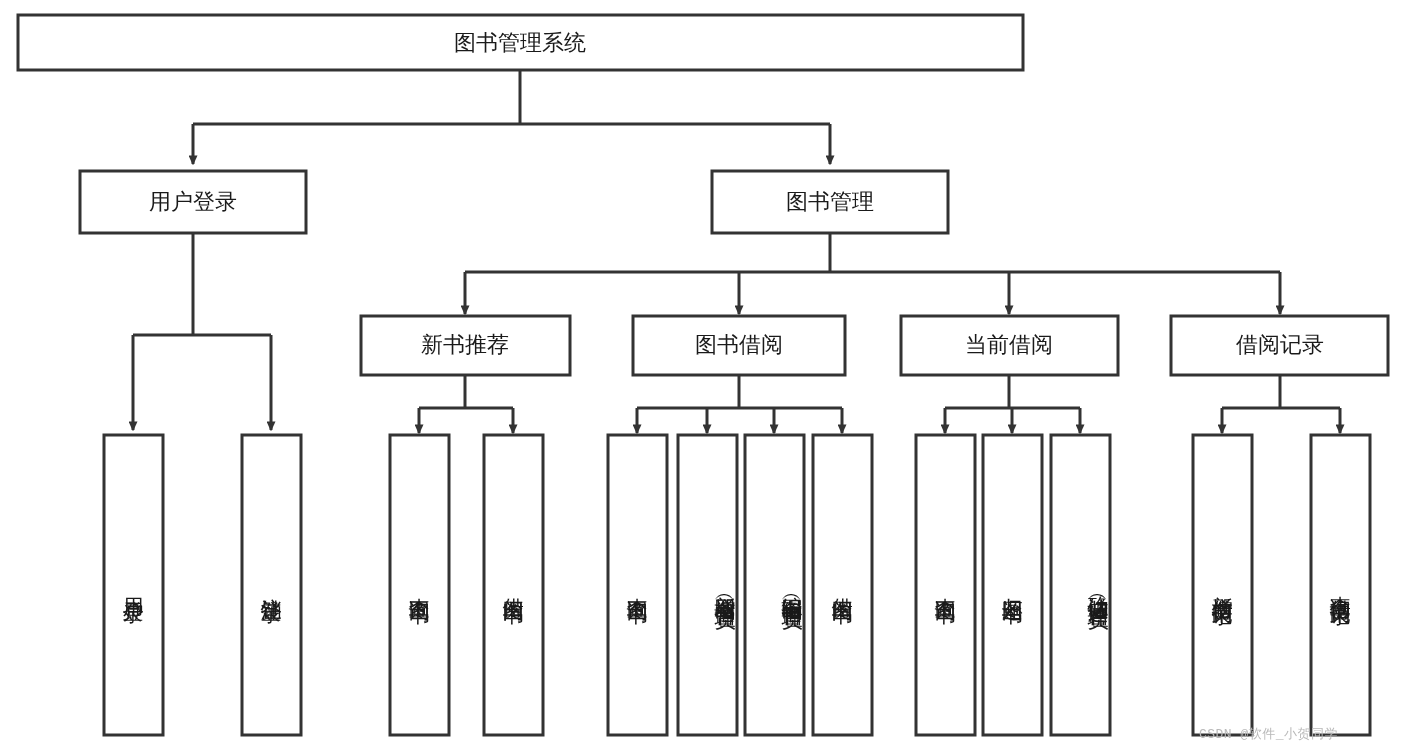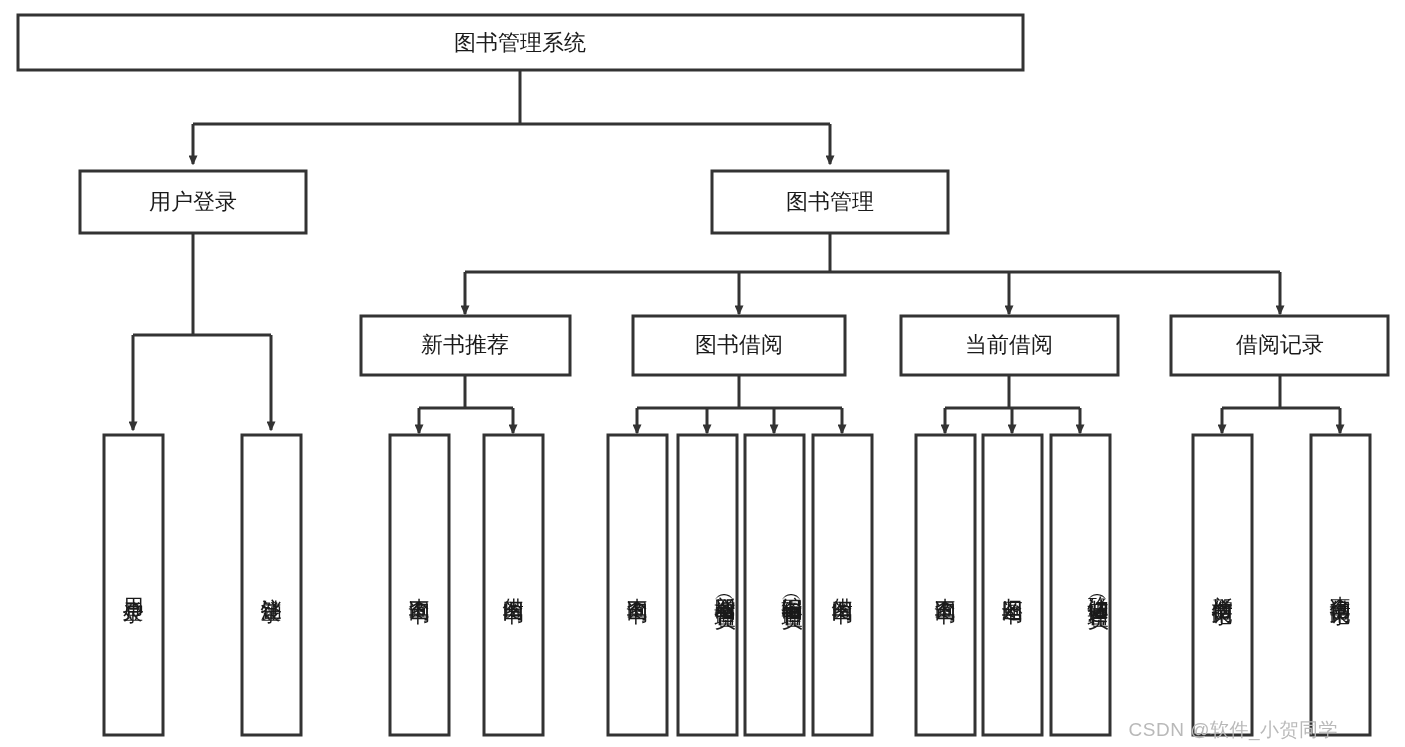--- a/index.html
+++ b/index.html
@@ -55,22 +55,22 @@
     display: flex;
     align-items: center;
     justify-content: center;
     white-space: nowrap;
     pointer-events: none;
   }
   .watermark {
     position: absolute;
     right: 8px;
     bottom: 4px;
-    font-family: Liberation Sans, sans-serif;
-    font-size: 19px;
+    font-family: Liberation Mono, monospace;
+    font-size: 13px;
     color: #b9b9b9;
     letter-spacing: 0.5px;
     white-space: nowrap;
   }
 </style>
 </head>
 <body>
 
 <div id="diagram-root">
 

